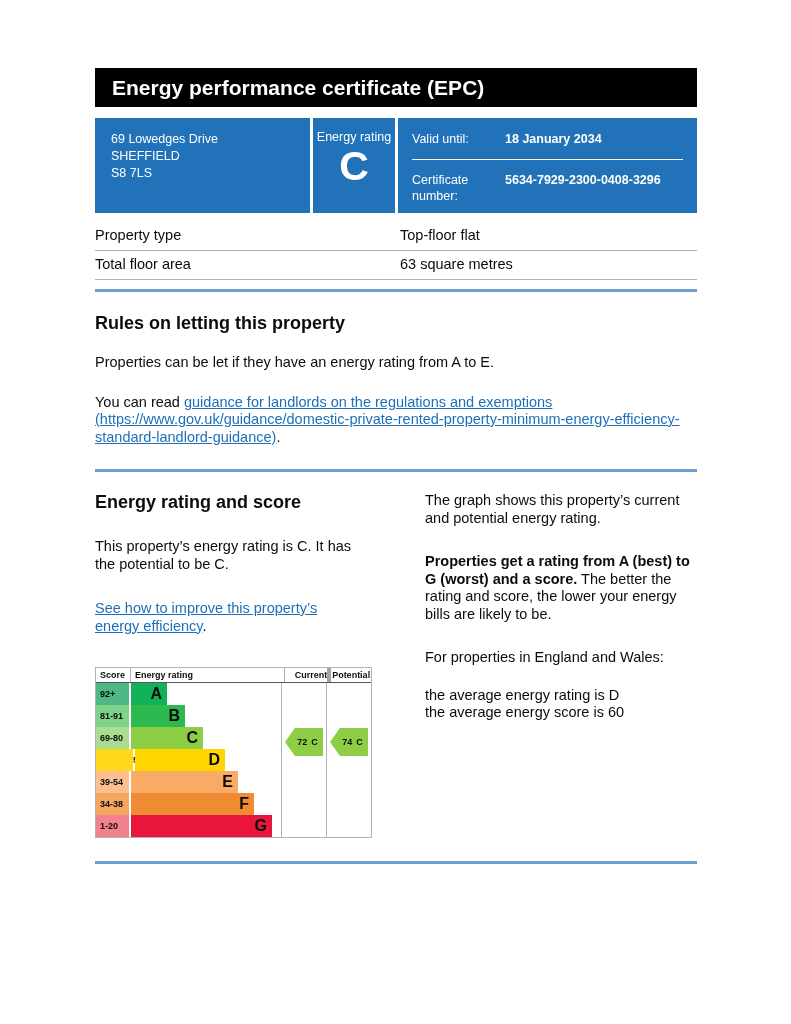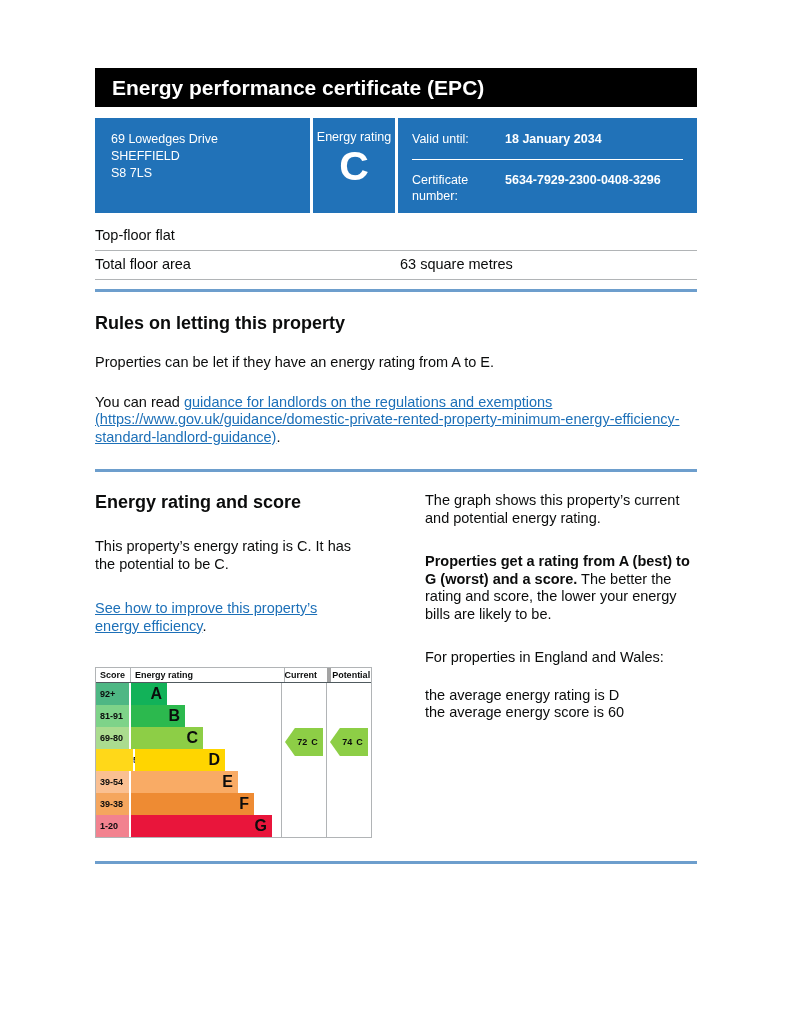--- a/index.html
+++ b/index.html
@@ -52,21 +52,21 @@
   .col-left { width: 308px; flex: none; margin-right: 22px; }
   .col-right { flex: 1; }
   .narrow { max-width: 262px; }
   .narrower { max-width: 245px; }
 
   
   .chart { width: 277px; border: 1px solid #b1b4b6; margin-top: 32px; font-weight: bold; background: #fff; }
   .chart-header { display: flex; height: 15px; line-height: 14px; font-size: 9px; border-bottom: 1px solid #505a5f; }
   .h-score { width: 35px; padding-left: 4px; }
   .h-rating { width: 150px; padding-left: 4px; border-left: 1px solid #b1b4b6; }
-  .h-current { width: 45px; border-left: 1px solid #b1b4b6; text-align: left; margin-left: 8px; }
+  .h-current { width: 45px; border-left: 1px solid #b1b4b6; text-align: right; margin-left: 8px; }
   .h-potential { width: 45px; border-left: 4px solid #a3a3a3; text-align: center; }
   .chart-body { display: flex; height: 154px; }
   .bands { width: 185px; flex: none; }
   .band-row { display: flex; height: 22px; }
   .score-cell { width: 33px; flex: none; font-size: 9px; line-height: 22px; padding-left: 4px; }
   .bar-wrap { flex: 1; padding-left: 2px; }
   .bar { height: 22px; line-height: 21px; text-align: right; padding-right: 5px; font-size: 16px; }
   .arrow-col { width: 45px; flex: none; border-left: 1px solid #b1b4b6; position: relative; }
   .arrow {
     position: absolute; left: 3px; width: 38px; height: 28px;
@@ -102,20 +102,21 @@
       <div class="vdivider"></div>
       <div class="vrow">
         <div class="vlabel">Certificate number:</div>
         <div class="vvalue">5634-7929-2300-0408-3296</div>
       </div>
     </div>
   </div>
 
   <div class="ptable">
     <div class="prow">
+      <div class="plabel">Property type</div>
       <div class="pvalue">Top-floor flat</div>
     </div>
     <div class="prow">
       <div class="plabel">Total floor area</div>
       <div class="pvalue">63 square metres</div>
     </div>
   </div>
 
   <div class="blue-divider mt9"></div>
 
@@ -164,21 +165,21 @@
                   <div class="bar" style="background: rgb(255, 213, 0); width: 90px;">D</div>
                 </div>
             </div>
             <div class="band-row">
               <div class="score-cell" style="background: rgb(250, 192, 146);">39-54</div>
               <div class="bar-wrap">
                   <div class="bar" style="background: rgb(249, 171, 101); width: 107px;">E</div>
                 </div>
             </div>
             <div class="band-row">
-              <div class="score-cell" style="background: rgb(245, 166, 94);">39-38</div>
+              <div class="score-cell" style="background: rgb(245, 166, 94);">34-38</div>
               <div class="bar-wrap">
                   <div class="bar" style="background: rgb(238, 139, 51); width: 123px;">F</div>
                 </div>
             </div>
             <div class="band-row">
               <div class="score-cell" style="background: rgb(242, 130, 143);">1-20</div>
               <div class="bar-wrap">
                   <div class="bar" style="background: rgb(233, 21, 59); width: 141px;">G</div>
                 </div>
             </div>

